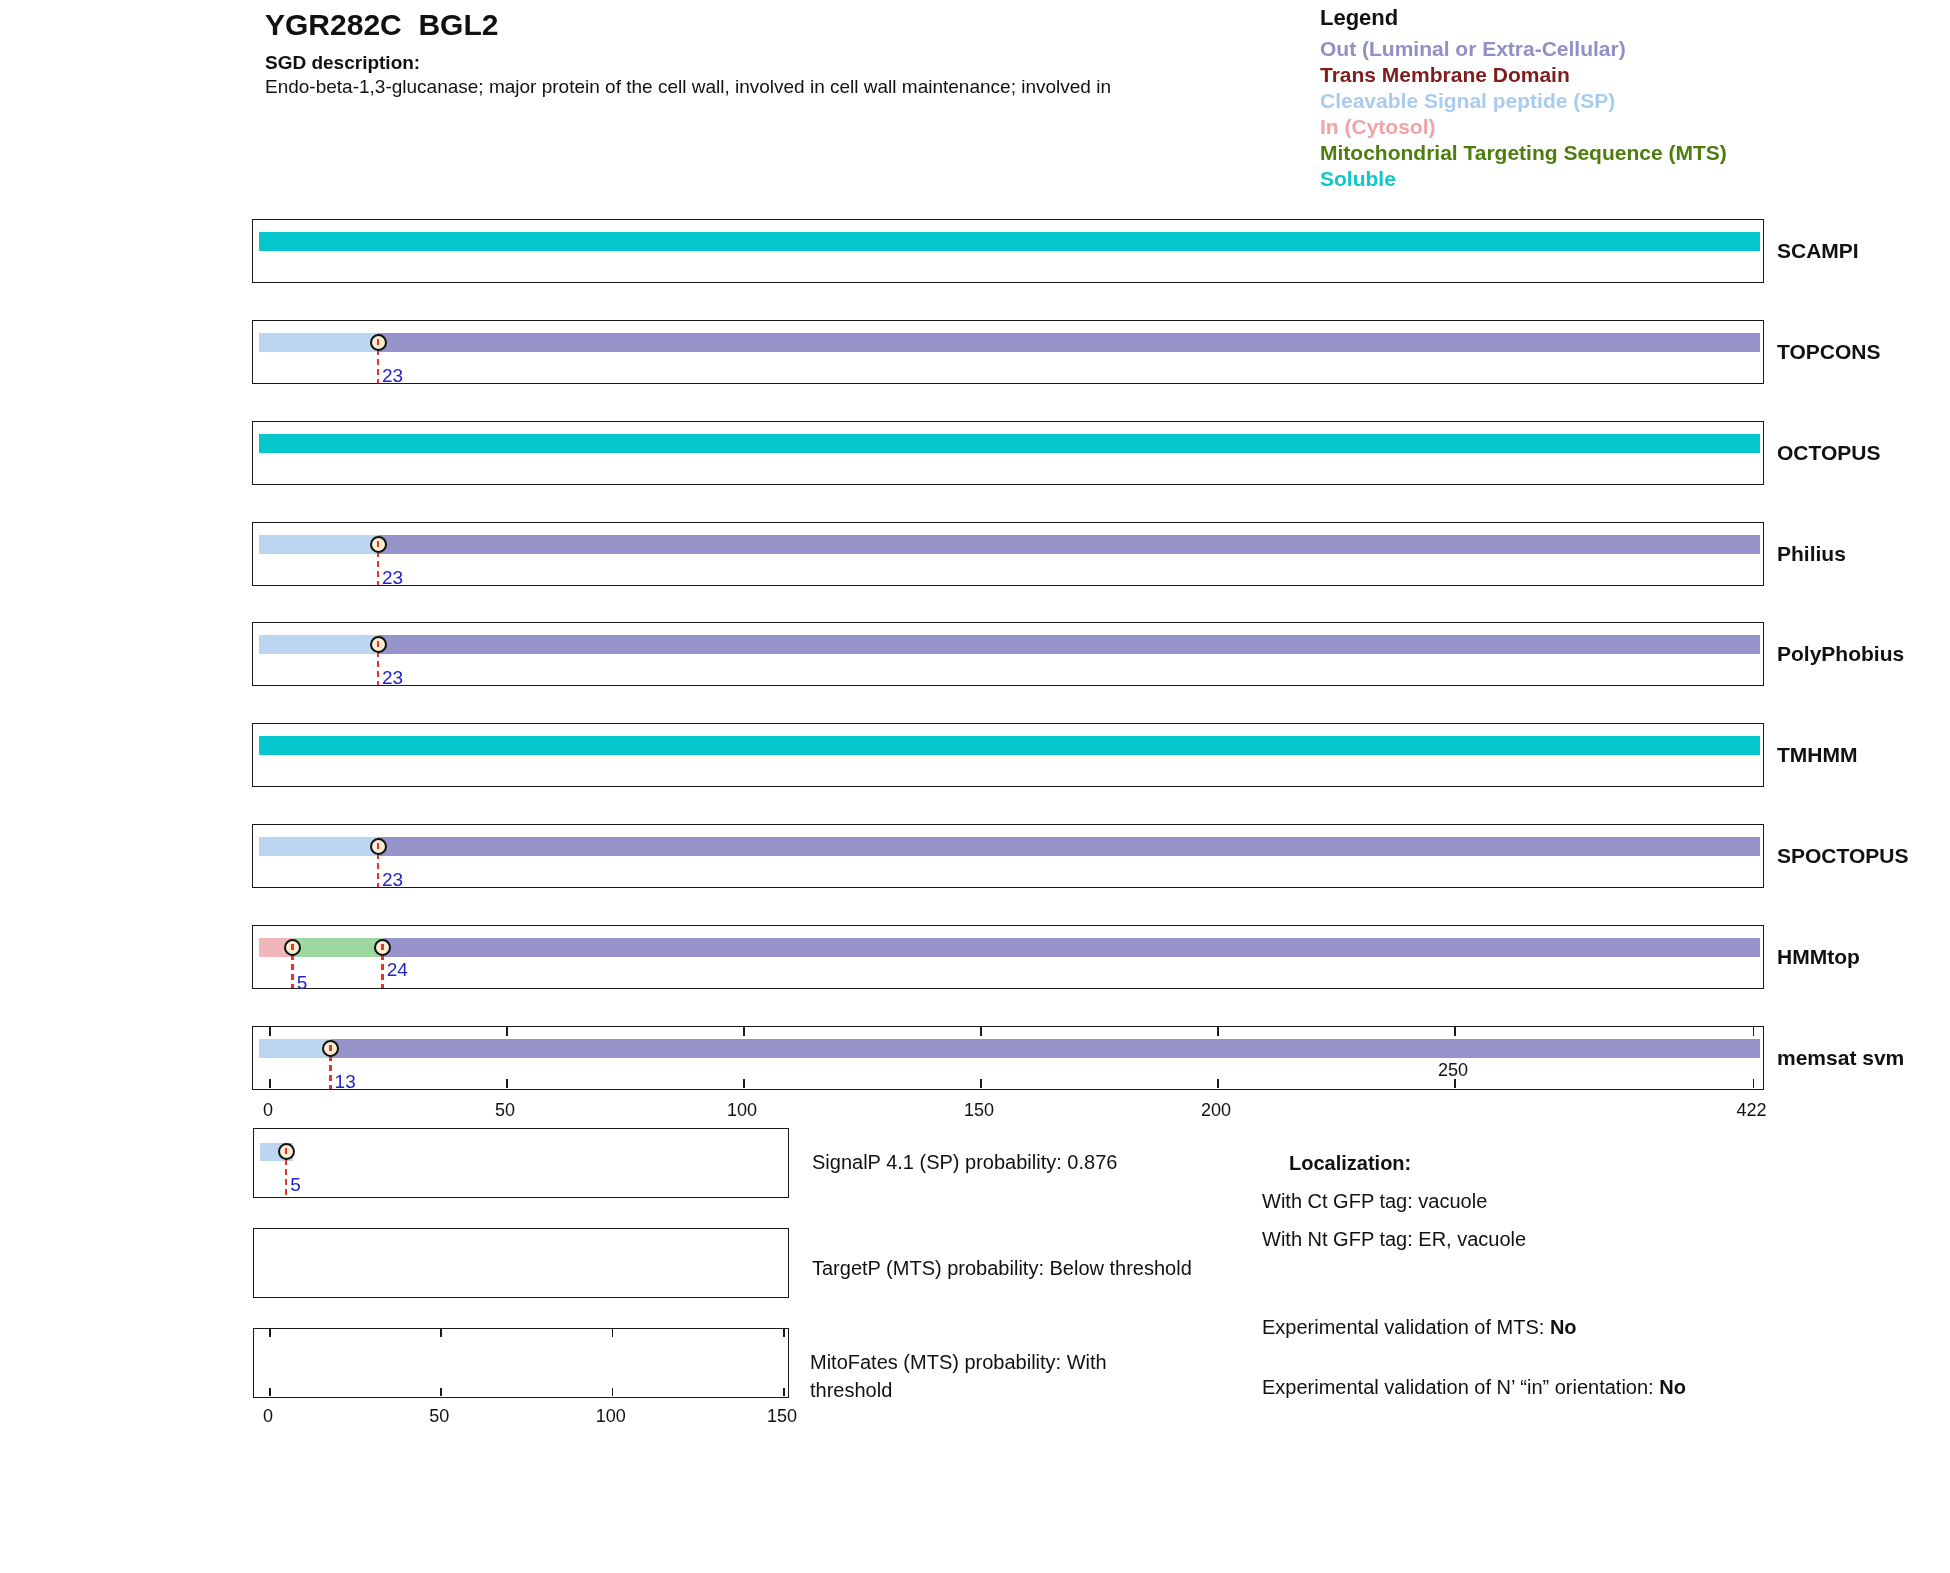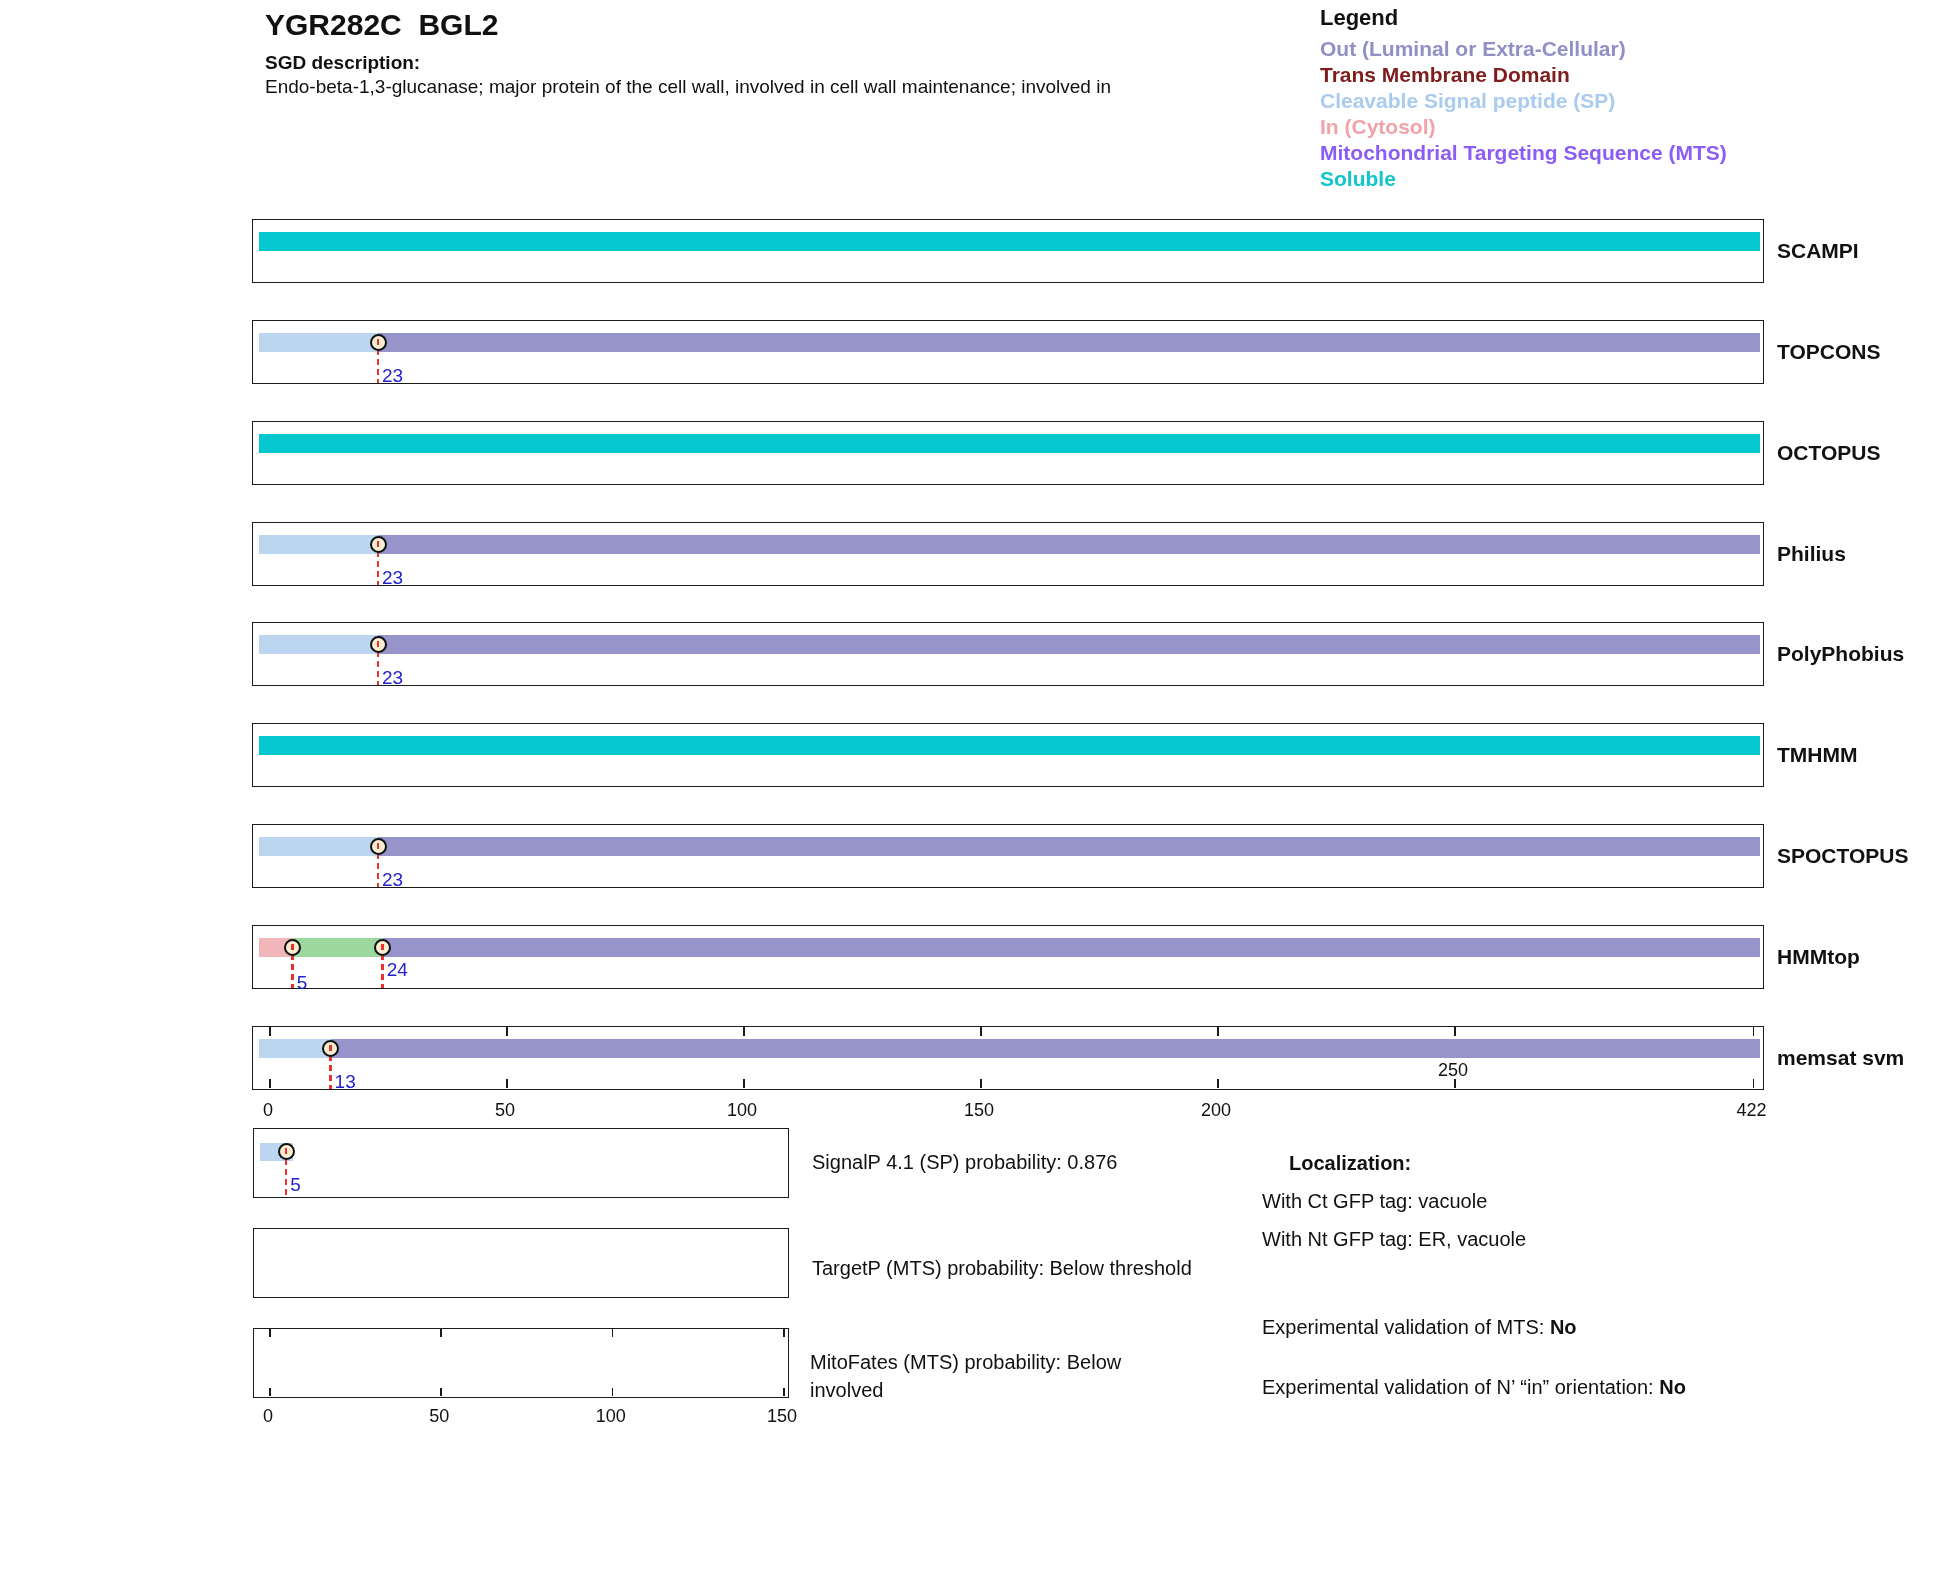--- a/index.html
+++ b/index.html
@@ -41,21 +41,21 @@
   <div>Endo-beta-1,3-glucanase; major protein of the cell wall, involved in cell wall maintenance; involved in</div>
 </div>
 
 <div class="abs legend">
   <div class="legend-title">Legend</div>
   <div id="legend-items">
       <div class="legend-item" style="color: rgb(145, 143, 198);">Out (Luminal or Extra-Cellular)</div>
       <div class="legend-item" style="color: #7f1d1d;">Trans Membrane Domain</div>
       <div class="legend-item" style="color: rgb(169, 203, 238);">Cleavable Signal peptide (SP)</div>
       <div class="legend-item" style="color: rgb(241, 163, 168);">In (Cytosol)</div>
-      <div class="legend-item" style="color: #8b5cf6;">Mitochondrial Targeting Sequence (MTS)</div>
+      <div class="legend-item" style="color: #4d7c0f;">Mitochondrial Targeting Sequence (MTS)</div>
       <div class="legend-item" style="color: rgb(15, 199, 201);">Soluble</div>
     </div>
 </div>
 
 <div id="tracks">
     <div class="abs track-box" style="left: 252px; top: 219px; width: 1512px; height: 64px;">
       <div class="seg" style="left: 6px; width: 1501px; top: 12px; height: 19px; background: rgb(6, 198, 206);"></div>
     </div>
     <div class="track-label" style="top: 239px;">SCAMPI</div>
     <div class="abs track-box" style="left: 252px; top: 320px; width: 1512px; height: 64px;">
@@ -170,21 +170,21 @@
     <div class="abs track-box" style="left: 253px; top: 1328px; width: 536px; height: 70px;">
       <div class="tick" style="left: 15px; top: 0px; height: 8px;"></div>
       <div class="tick" style="left: 15px; top: 59px; height: 8px;"></div>
       <div class="tick" style="left: 186.335px; top: 0px; height: 8px;"></div>
       <div class="tick" style="left: 186.335px; top: 59px; height: 8px;"></div>
       <div class="tick" style="left: 357.67px; top: 0px; height: 8px;"></div>
       <div class="tick" style="left: 357.67px; top: 59px; height: 8px;"></div>
       <div class="tick" style="left: 529.005px; top: 0px; height: 8px;"></div>
       <div class="tick" style="left: 529.005px; top: 59px; height: 8px;"></div>
     </div>
-    <div class="bplot-label" style="left: 810px; top: 1348px; width: 330px;">MitoFates (MTS) probability: Below involved</div>
+    <div class="bplot-label" style="left: 810px; top: 1348px; width: 330px;">MitoFates (MTS) probability: With threshold</div>
     <div class="axis-num" style="left: 268px; top: 1406px;">0</div>
     <div class="axis-num" style="left: 439.335px; top: 1406px;">50</div>
     <div class="axis-num" style="left: 610.67px; top: 1406px;">100</div>
     <div class="axis-num" style="left: 782.005px; top: 1406px;">150</div>
   </div>
 
 <div class="abs" style="left:1262px;top:1152px;width:650px;height:280px;">
   <div class="loc-line loc-title" style="top:0px;margin-left:27px;">Localization:</div>
   <div class="loc-line" style="top:38px;">With Ct GFP tag: vacuole</div>
   <div class="loc-line" style="top:76px;">With Nt GFP tag: ER, vacuole</div>

